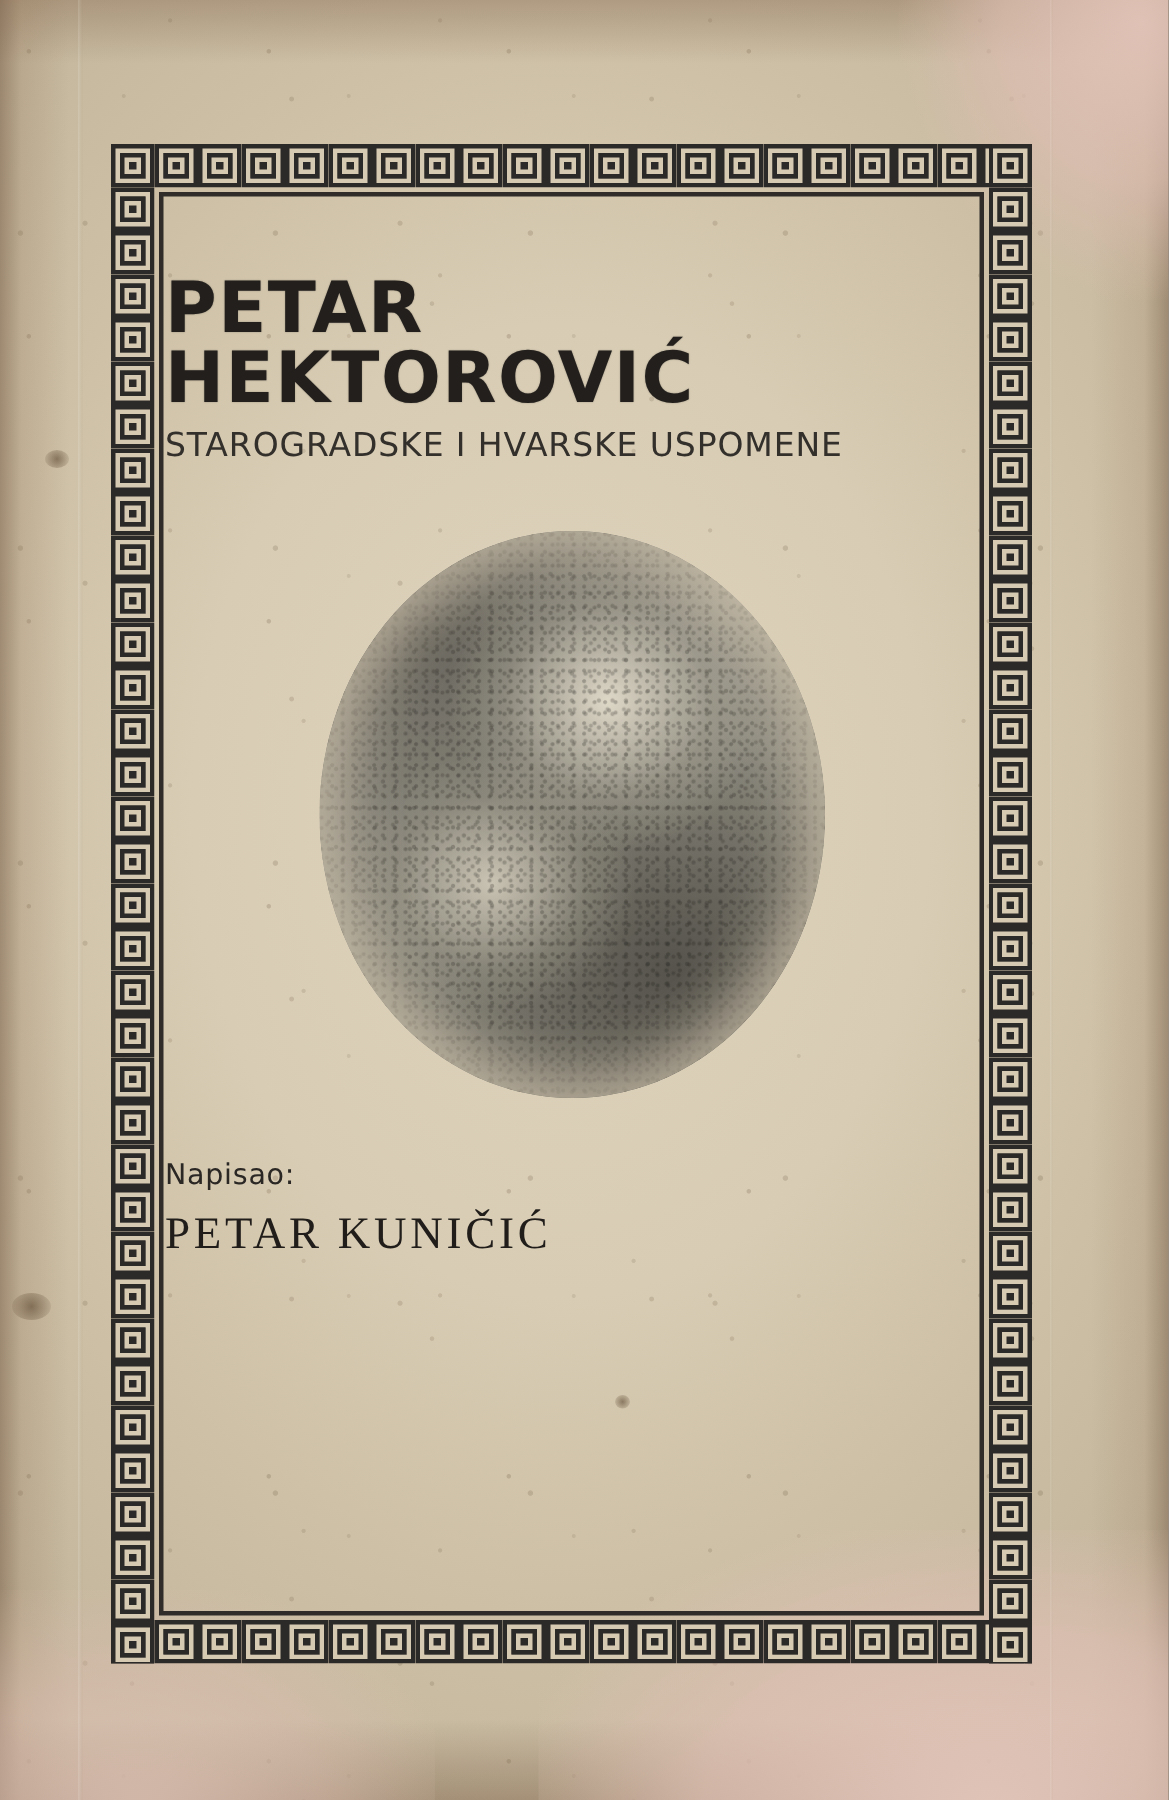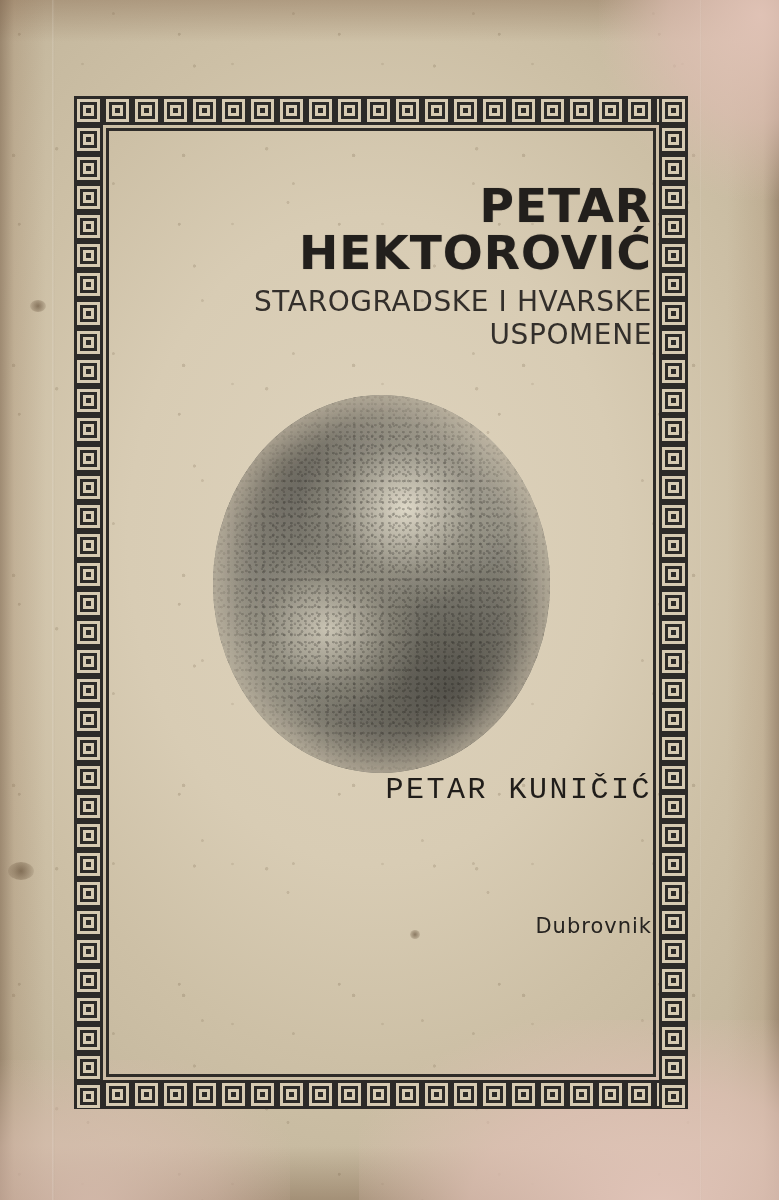--- a/index.html
+++ b/index.html
@@ -130,21 +130,21 @@
     border: 3px solid #2f2c29;
   }
 
   
   .content {
     position: absolute;
     left: 110px;
     top: 140px;
     width: 542px;
     height: 925px;
-    text-align: right;
+    text-align: left;
     color: #221f1c;
   }
   .title-main {
     margin-top: 42px;
     font-size: 47px;
     font-weight: 700;
     letter-spacing: 1px;
     line-height: 1;
     font-family: "DejaVu Sans", sans-serif;
     text-shadow: 0 0 1px rgba(40,35,30,0.45);
@@ -152,21 +152,21 @@
   .title-sub {
     margin-top: 26px;
     font-size: 34px;
     font-weight: 400;
     letter-spacing: 1.5px;
     font-family: "DejaVu Sans", sans-serif;
     color: #2a2724;
   }
   .title-sub2 {
     margin-top: 9px;
-    font-size: 28px;
+    font-size: 22px;
     font-weight: 400;
     letter-spacing: 0.6px;
     font-family: "DejaVu Sans", sans-serif;
     color: #332f2b;
   }
 
   
   .vignette-wrap {
     margin-top: 44px;
     display: flex;
@@ -204,23 +204,24 @@
 
   
   .napisao {
     margin-top: 40px;
     font-size: 19px;
     letter-spacing: 0.5px;
     font-family: "DejaVu Sans", sans-serif;
     color: #2a2724;
   }
   .author {
+    margin-top: 12px;
     font-size: 30px;
     letter-spacing: 2.5px;
-    font-family: Liberation Mono, monospace;
+    font-family: Liberation Serif, serif;
     color: #201d1a;
   }
   .imprint {
     margin-top: 106px;
     font-size: 21px;
     line-height: 1.28;
     letter-spacing: 1px;
     font-family: "DejaVu Sans", sans-serif;
     color: #262320;
   }
@@ -377,21 +378,21 @@
 
     <div class="title-sub2">STAROGRADSKE I HVARSKE USPOMENE</div>
 
     <div class="vignette-wrap">
       <div class="vignette">
         <div class="grain"></div>
         <div class="fade"></div>
       </div>
     </div>
 
+    <div class="napisao">Napisao:</div>
 
     <div class="author">PETAR KUNIČIĆ</div>
 
     <div class="imprint">
-      <div>Dubrovnik</div>
     </div>
   </div>
 
 </div>
 
 </body></html>

